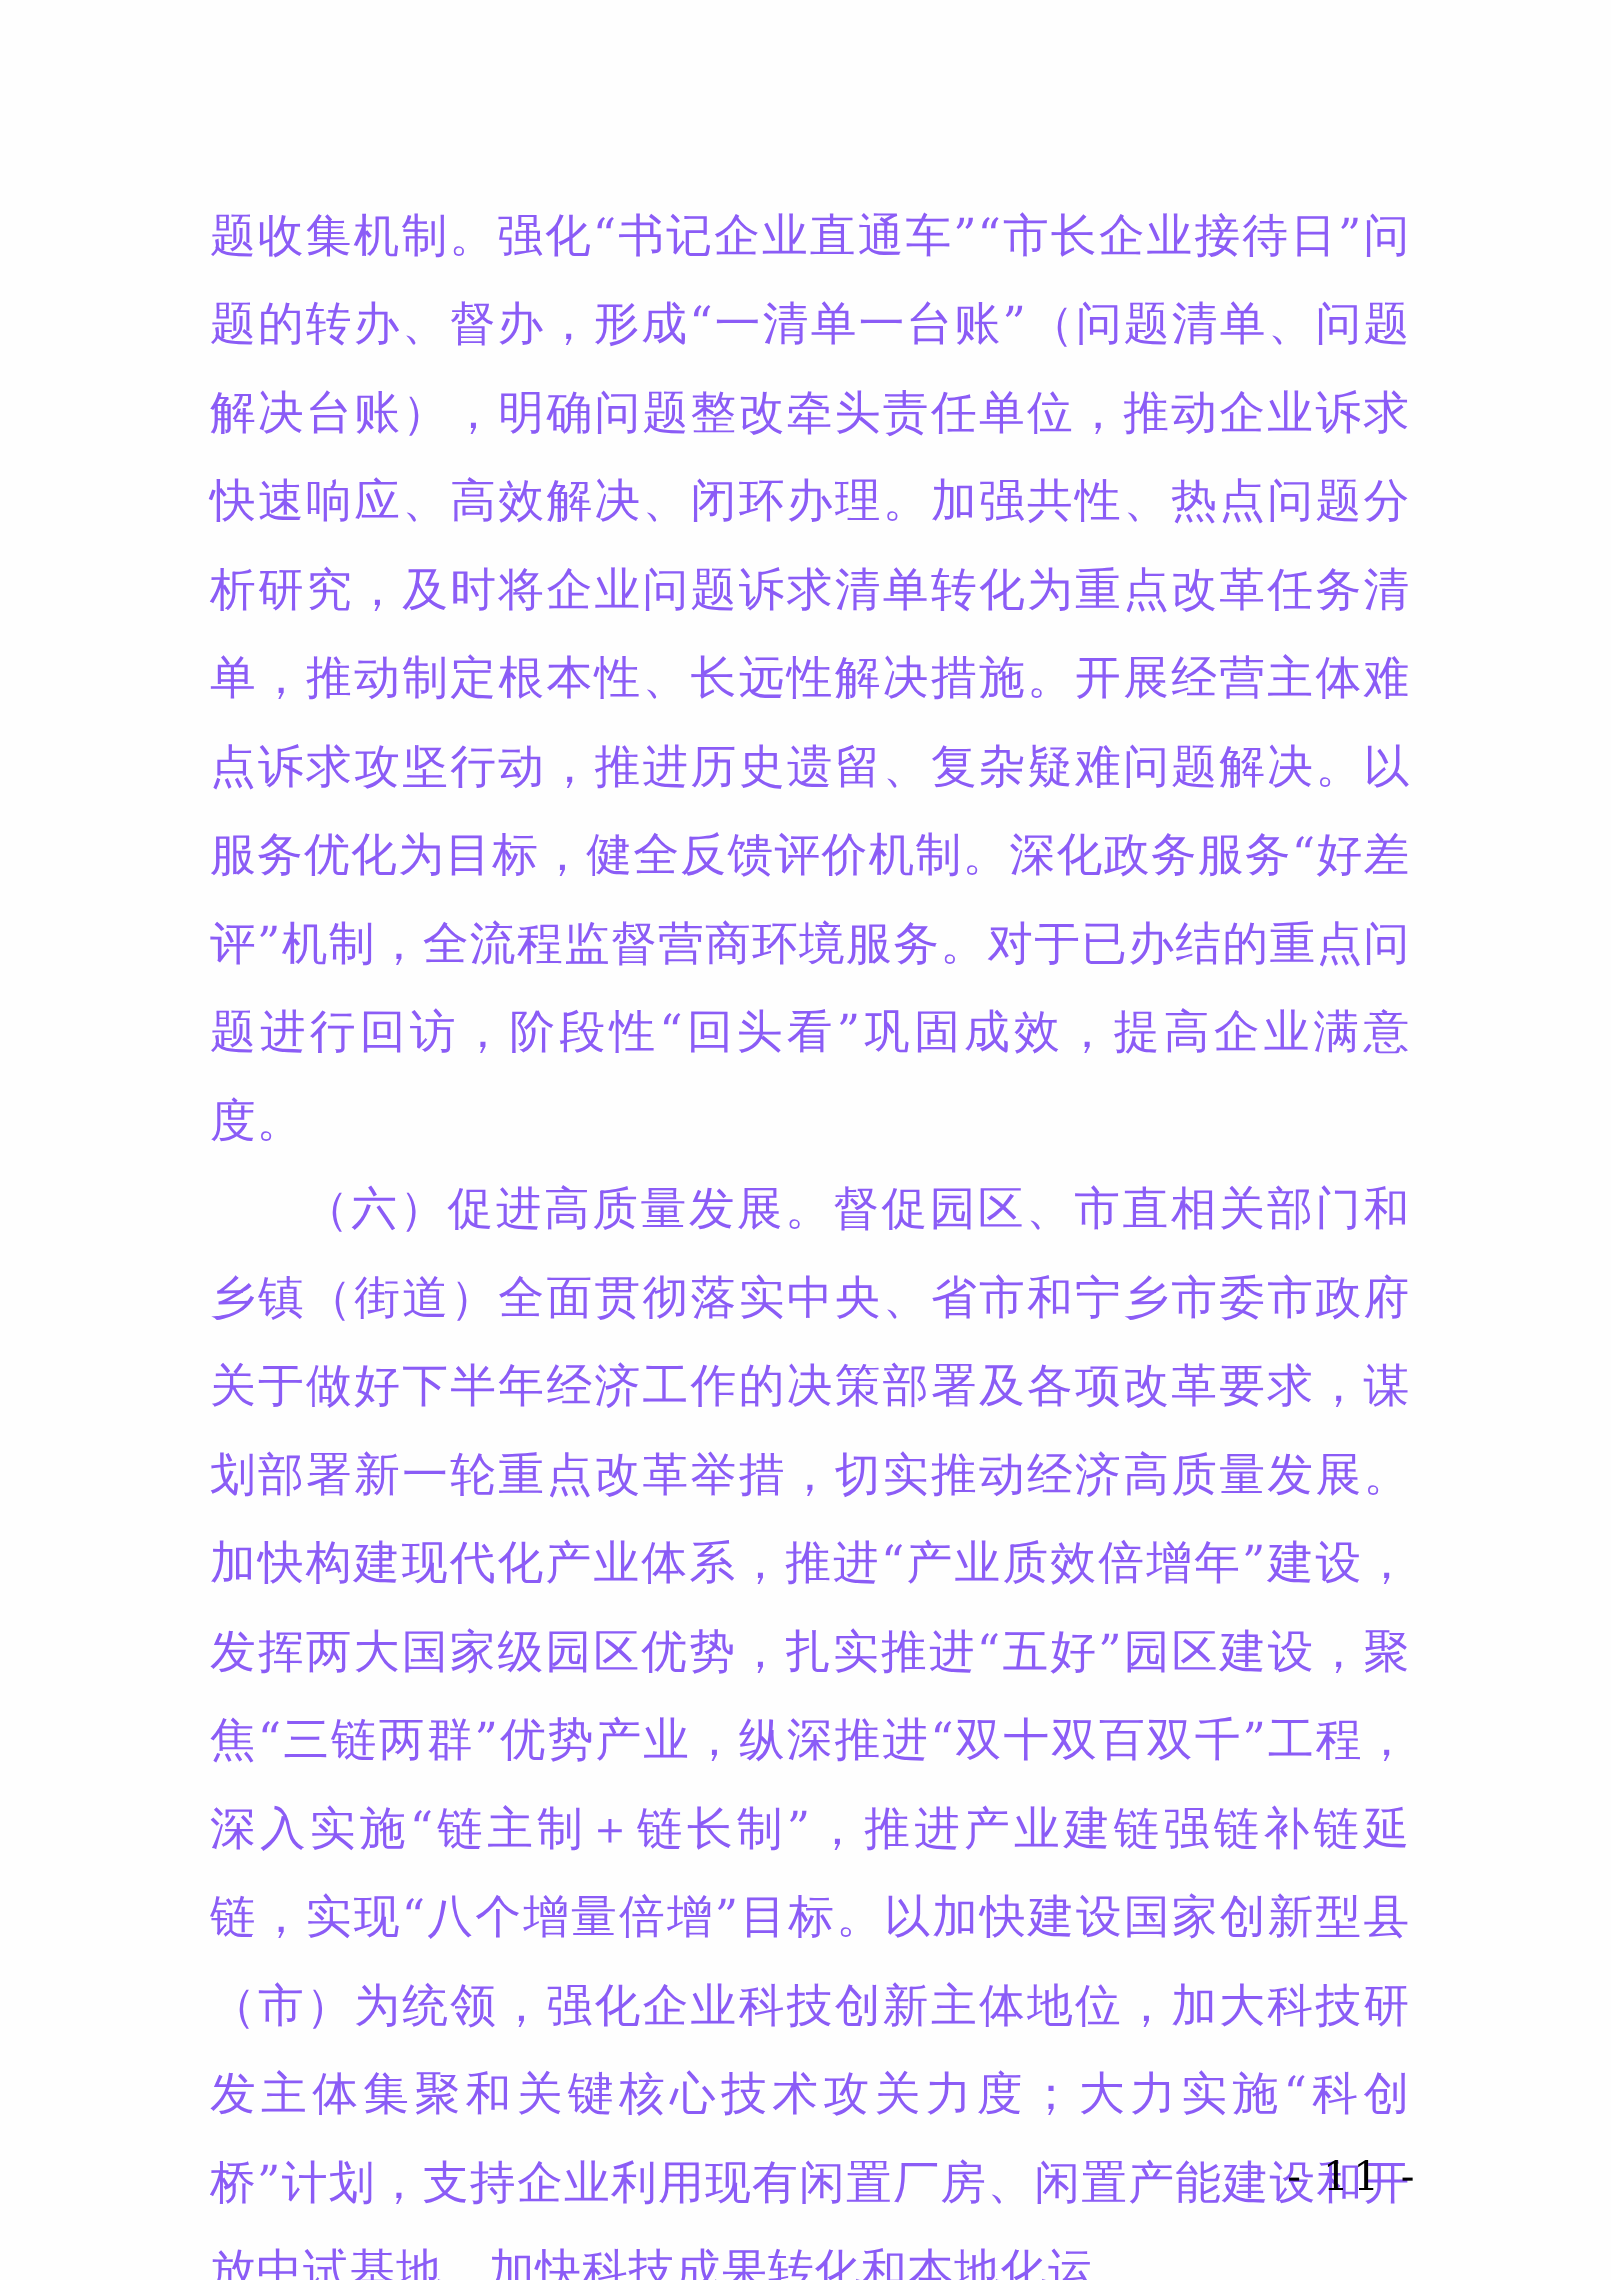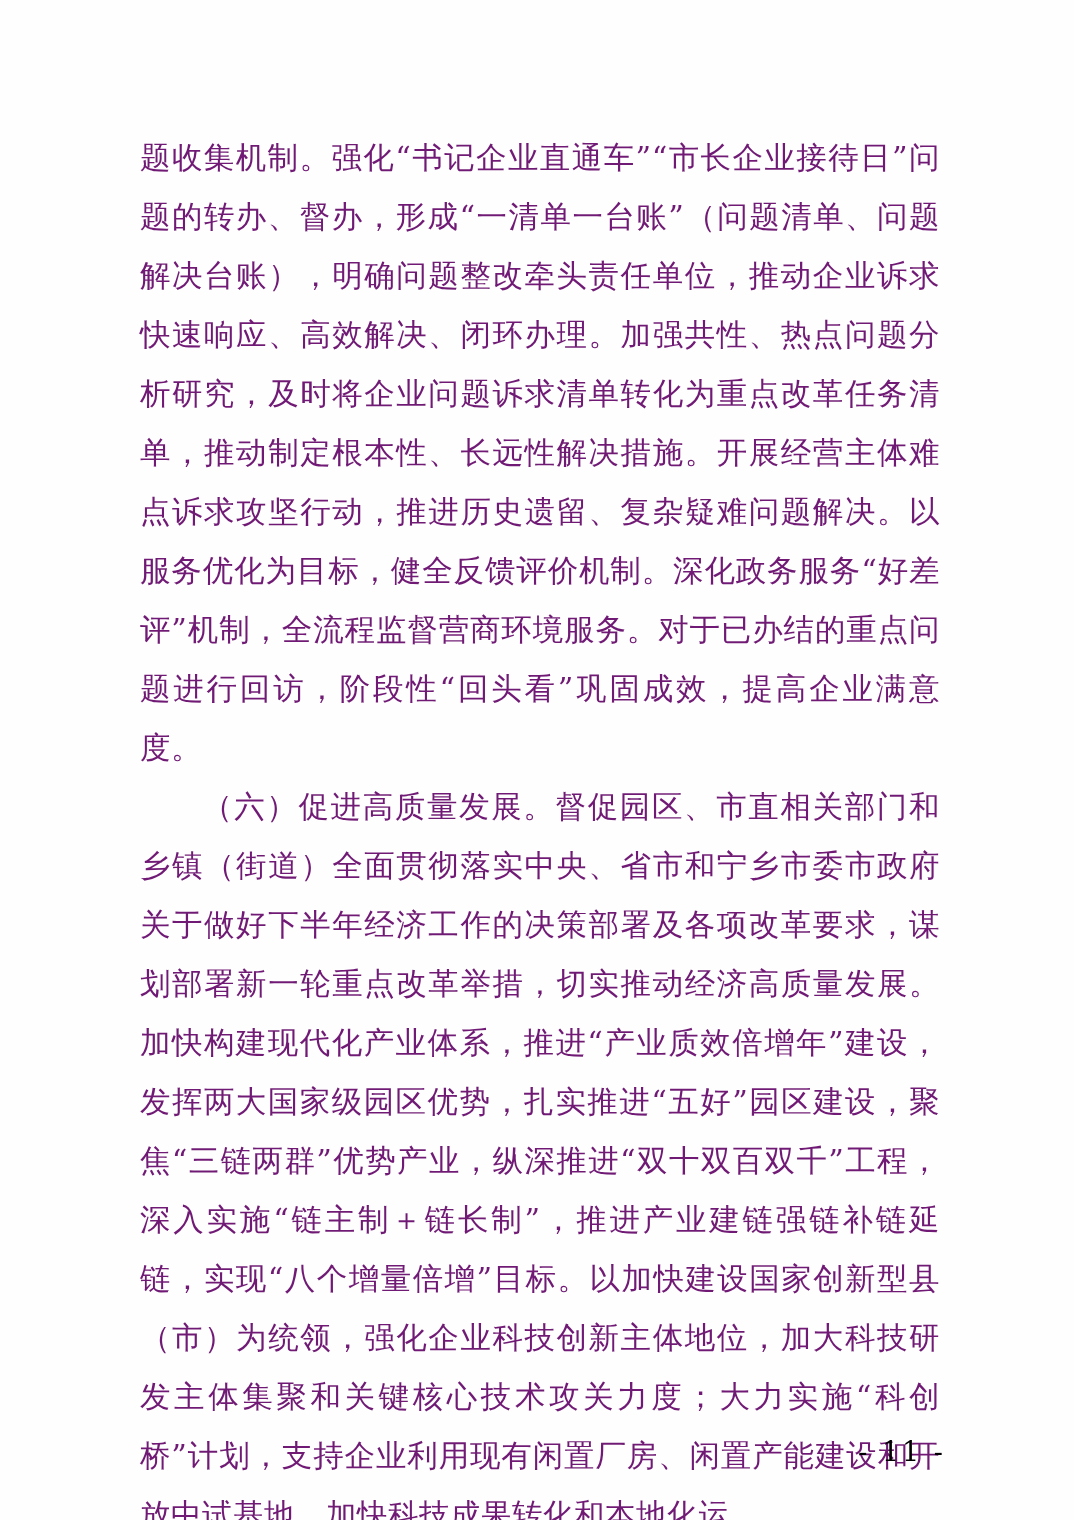--- a/index.html
+++ b/index.html
@@ -29,21 +29,21 @@
     top: 128px;
     width: 800px;
   }
   .para {
     font-size: 30.5px;
     line-height: 59px;
     text-align: justify;
     text-justify: inter-ideograph;
     letter-spacing: 0.5px;
     margin: 0;
-    color: #701a75;
+    color: #8b5cf6;
   }
   .para + .para {
     margin-top: 0px;
   }
   .indent {
     text-indent: 62px;
   }
   .footer {
     position: absolute;
     left: 0;

